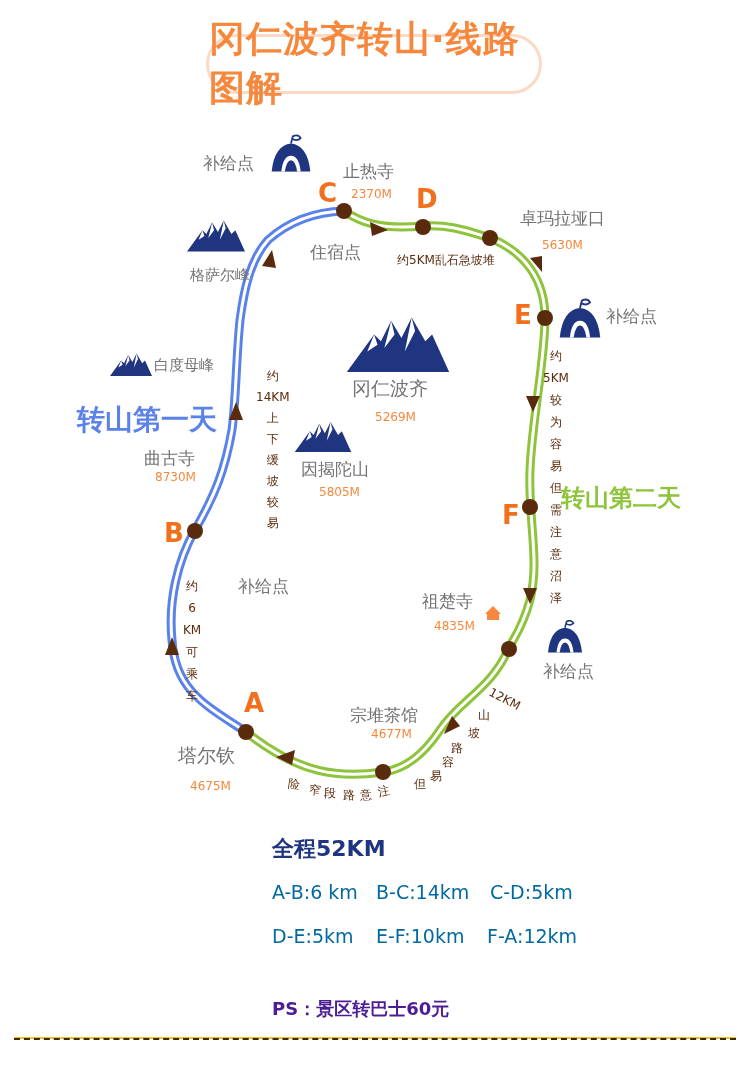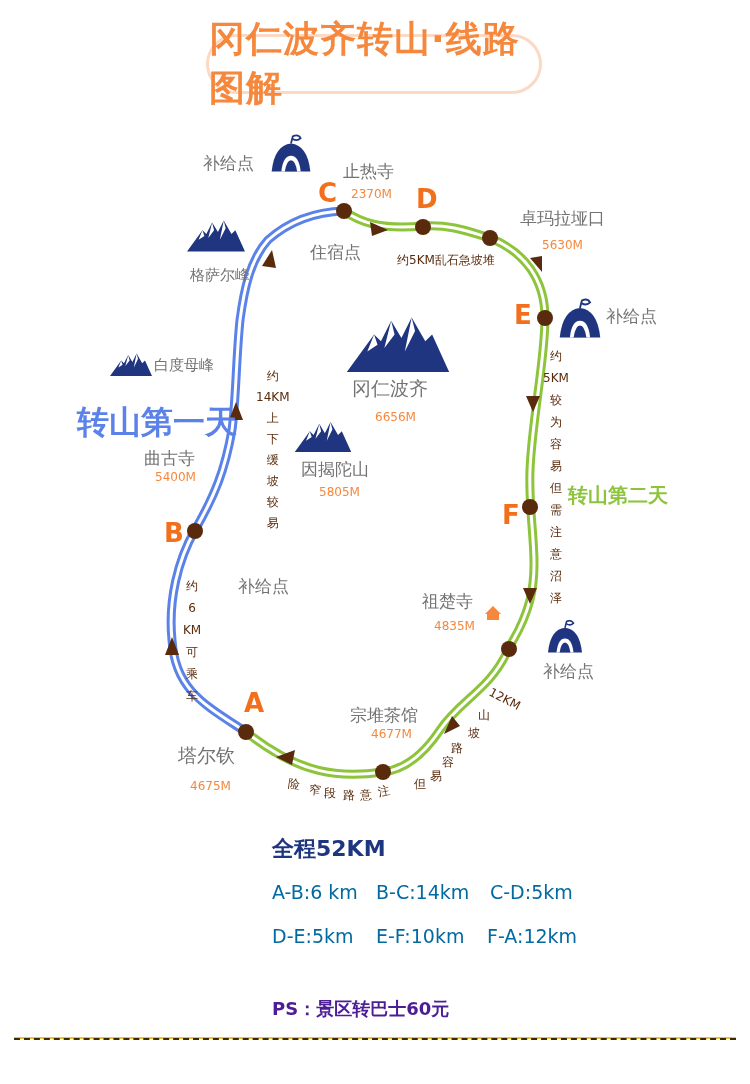--- a/index.html
+++ b/index.html
@@ -10,22 +10,22 @@
     position:absolute; left:206px; top:34px; width:336px; height:60px;
     box-sizing:border-box; border:3px solid #fcd9c4; border-radius:32px;
     background:#fff; display:flex; align-items:center; justify-content:center;
   }
   .title-pill span { color:#f5883d; font-size:36px; font-weight:bold; letter-spacing:1px; }
   .orange-alt { color:#f5883d; font-size:12px; }
   .brown { color:#5a2a0c; font-size:12px; }
   .letter { color:#f2701c; font-weight:bold; font-size:26px; }
   .place { font-size:17px; color:#737373; }
   .vert { position:absolute; display:flex; flex-direction:column; align-items:center; color:#5a2a0c; font-size:12px; line-height:22px; }
-  .day1 { color:#5b82e8; font-size:32px; font-weight:bold; }
-  .day2 { color:#8dc43c; font-size:20px; font-weight:bold;margin-left:7px; }
+  .day1 { color:#5b82e8; font-size:28px; font-weight:bold; }
+  .day2 { color:#8dc43c; font-size:24px; font-weight:bold; }
   svg.map { position:absolute; left:0; top:0; }
   .summary-total { font-size:22px; font-weight:bold; color:#1f3580; }
   .summary-row { font-size:19px; color:#0369a1; }
   .summary-ps { font-size:18px; font-weight:bold; color:#4c1d95;margin-top:29px; }
   .divider { position:absolute; left:14px; top:1038px; width:722px; height:0;
              border-top:2px dashed #3a2a00; }
   .divider-under { position:absolute; left:14px; top:1037px; width:722px; height:2px; background:#f2c230; }
 </style>
 </head>
 <body>
@@ -106,39 +106,39 @@
 <div class="abs letter" style="left:164px;top:518px;">B</div>
 <div class="abs letter" style="left:318px;top:178px;">C</div>
 <div class="abs letter" style="left:416px;top:184px;">D</div>
 <div class="abs letter" style="left:514px;top:300px;">E</div>
 <div class="abs letter" style="left:502px;top:500px;">F</div>
 
 <div class="abs place" style="left:178px;top:743px;font-size:19px;">塔尔钦</div>
 <div class="abs orange-alt" style="left:190px;top:779px;">4675M</div>
 
 <div class="abs place" style="left:144px;top:447px;">曲古寺</div>
-<div class="abs orange-alt" style="left:155px;top:470px;">5400M</div>
+<div class="abs orange-alt" style="left:155px;top:470px;">8730M</div>
 
 <div class="abs place" style="left:343px;top:160px;">止热寺</div>
 <div class="abs orange-alt" style="left:351px;top:187px;">2370M</div>
 <div class="abs place" style="left:310px;top:241px;">住宿点</div>
 
 <div class="abs place" style="left:520px;top:207px;">卓玛拉垭口</div>
 <div class="abs orange-alt" style="left:542px;top:238px;">5630M</div>
 
 <div class="abs place" style="left:422px;top:590px;">祖楚寺</div>
 <div class="abs orange-alt" style="left:434px;top:619px;">4835M</div>
 
 <div class="abs place" style="left:350px;top:704px;">宗堆茶馆</div>
 <div class="abs orange-alt" style="left:371px;top:727px;">4677M</div>
 
 <div class="abs place" style="left:178px;top:266px;font-size:15px;margin-left:12px;">格萨尔峰</div>
 <div class="abs place" style="left:154px;top:356px;font-size:15px;">白度母峰</div>
 <div class="abs place" style="left:352px;top:376px;font-size:19px;">冈仁波齐</div>
-<div class="abs orange-alt" style="left:375px;top:410px;">6656M</div>
+<div class="abs orange-alt" style="left:375px;top:410px;">5269M</div>
 <div class="abs place" style="left:301px;top:458px;">因揭陀山</div>
 <div class="abs orange-alt" style="left:319px;top:485px;">5805M</div>
 
 <div class="abs day1" style="left:77px;top:401px;">转山第一天</div>
 <div class="abs day2" style="left:561px;top:482px;">转山第二天</div>
 
 <div class="abs brown" style="left:397px;top:252px;">约5KM乱石急坡堆</div>
 
 <div class="vert" style="left:183px;top:575px;">
   <span>约</span>

